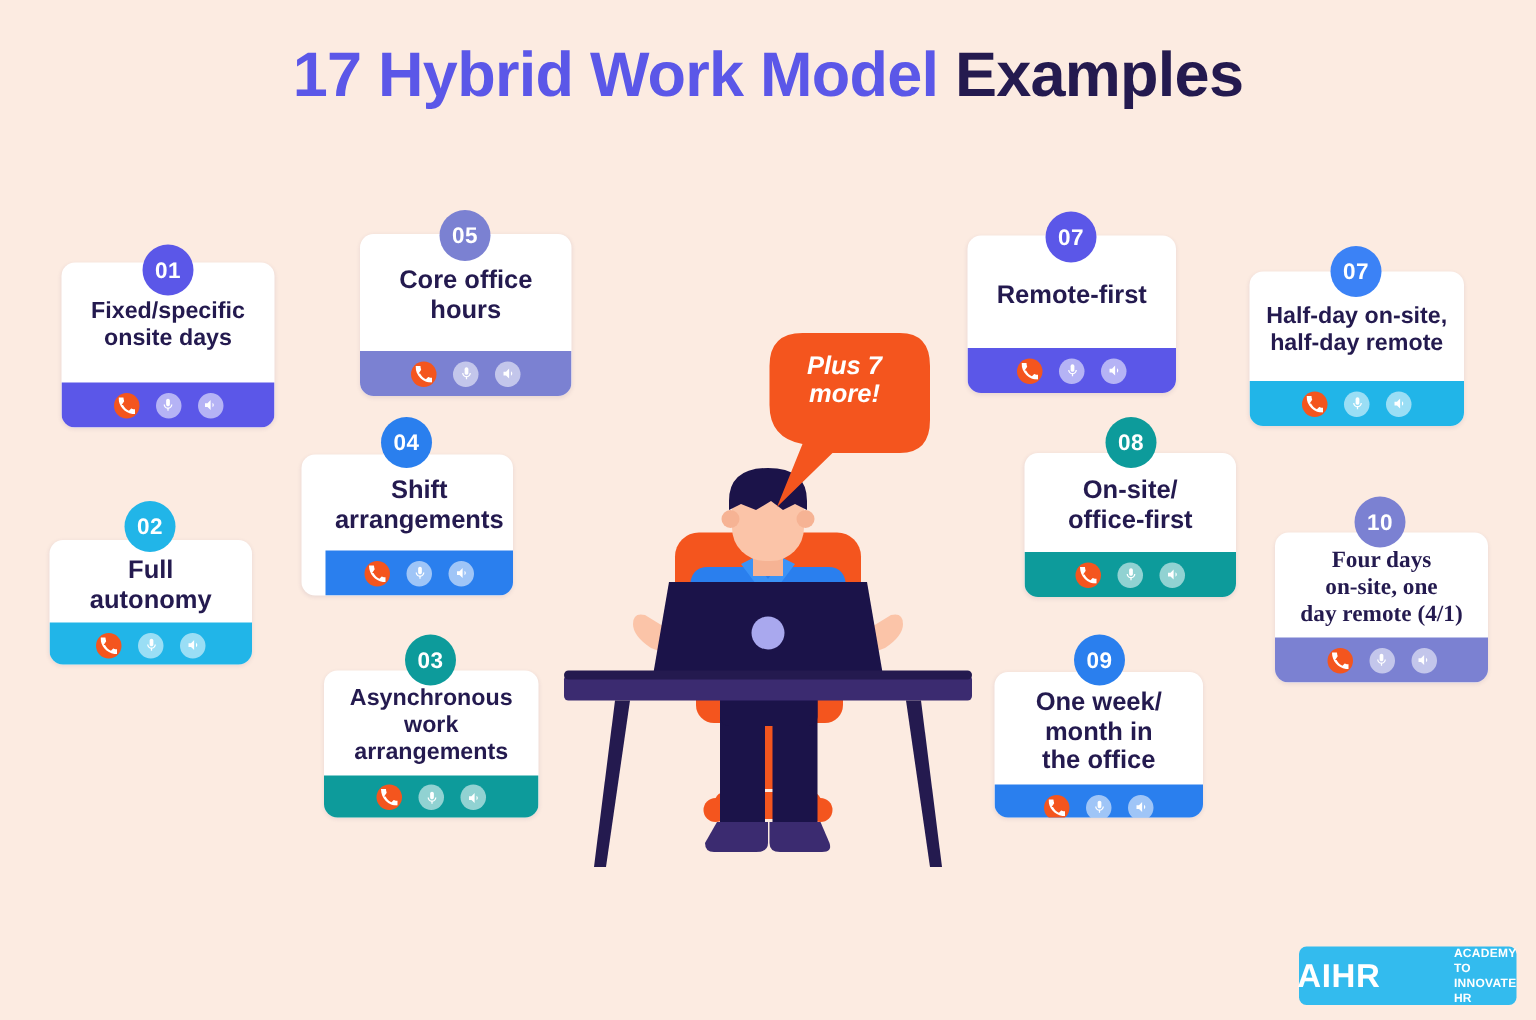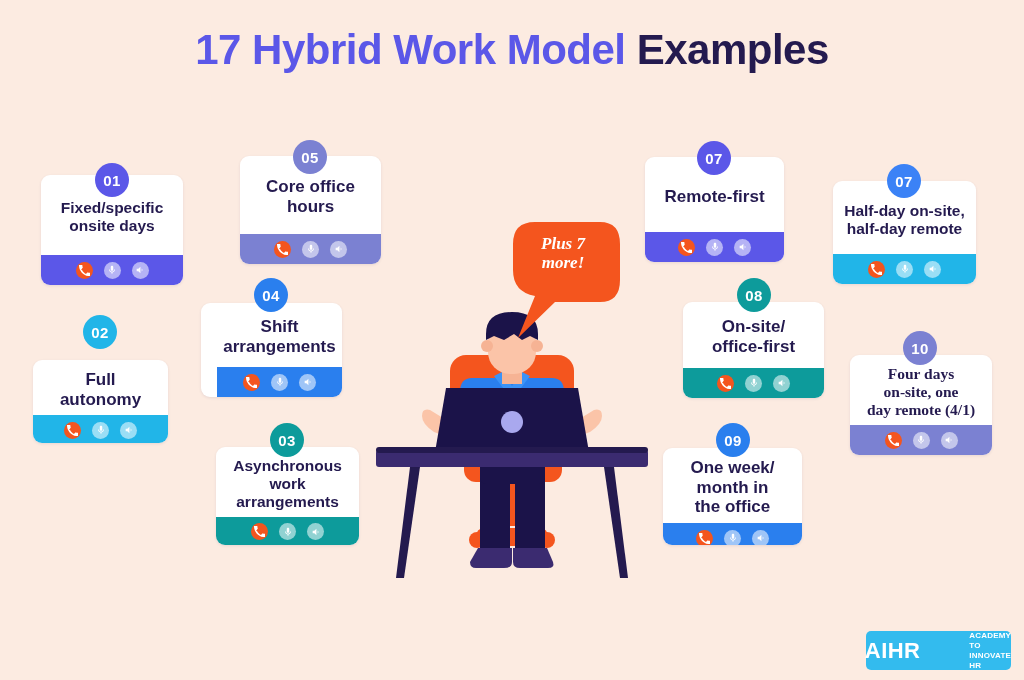--- a/index.html
+++ b/index.html
@@ -63,21 +63,21 @@
   .badge {
     position:absolute;
     width:34px; height:34px; border-radius:50%;
     display:flex; align-items:center; justify-content:center;
     color:#FFFFFF; font-size:15px; font-weight:bold;
     letter-spacing:0.3px;
     z-index:5;
   }
 
   
-  #bubble-wrap { position:absolute; left:508px; top:218px; width:118px; height:122px; z-index:6;font-family:Liberation Serif, serif; }
+  #bubble-wrap { position:absolute; left:508px; top:218px; width:118px; height:122px; z-index:6; }
   #bubble-text {
     position:absolute; left:0; top:16px; width:110px;
     text-align:center;
     color:#FFFFFF; font-size:17px; font-weight:bold; font-style:italic;
     line-height:1.12;
     z-index:7;
     pointer-events:none;
   }
 
   
@@ -153,21 +153,21 @@
         </svg>
       </span>
       <span class="ic spk">
         <svg width="10" height="10" viewBox="0 0 24 24" fill="#FFFFFF">
           <path d="M4 9v6h4l5 5V4L8 9H4z"></path>
           <path d="M16 8.5c1.2.9 2 2.1 2 3.5s-.8 2.6-2 3.5v-7z"></path>
         </svg>
       </span>
     </div>
 </div>
-<div class="badge" style="left: 83px; top: 315px; background: rgb(33, 181, 232);">02</div>
+<div class="badge" style="left: 83px; top: 334px; background: rgb(33, 181, 232);">02</div>
 
 <div class="card" style="left:216px; top:447px; width:143px; height:98px;">
   <div class="card-body">
     <div class="card-title sm" style="white-space: pre-line;">Asynchronous
 work
 arrangements</div>
   </div>
   <div class="card-bar" style="background: rgb(13, 155, 155);">
       <span class="ic hang">
         <svg width="11" height="11" viewBox="0 0 24 24" fill="#FFFFFF">

